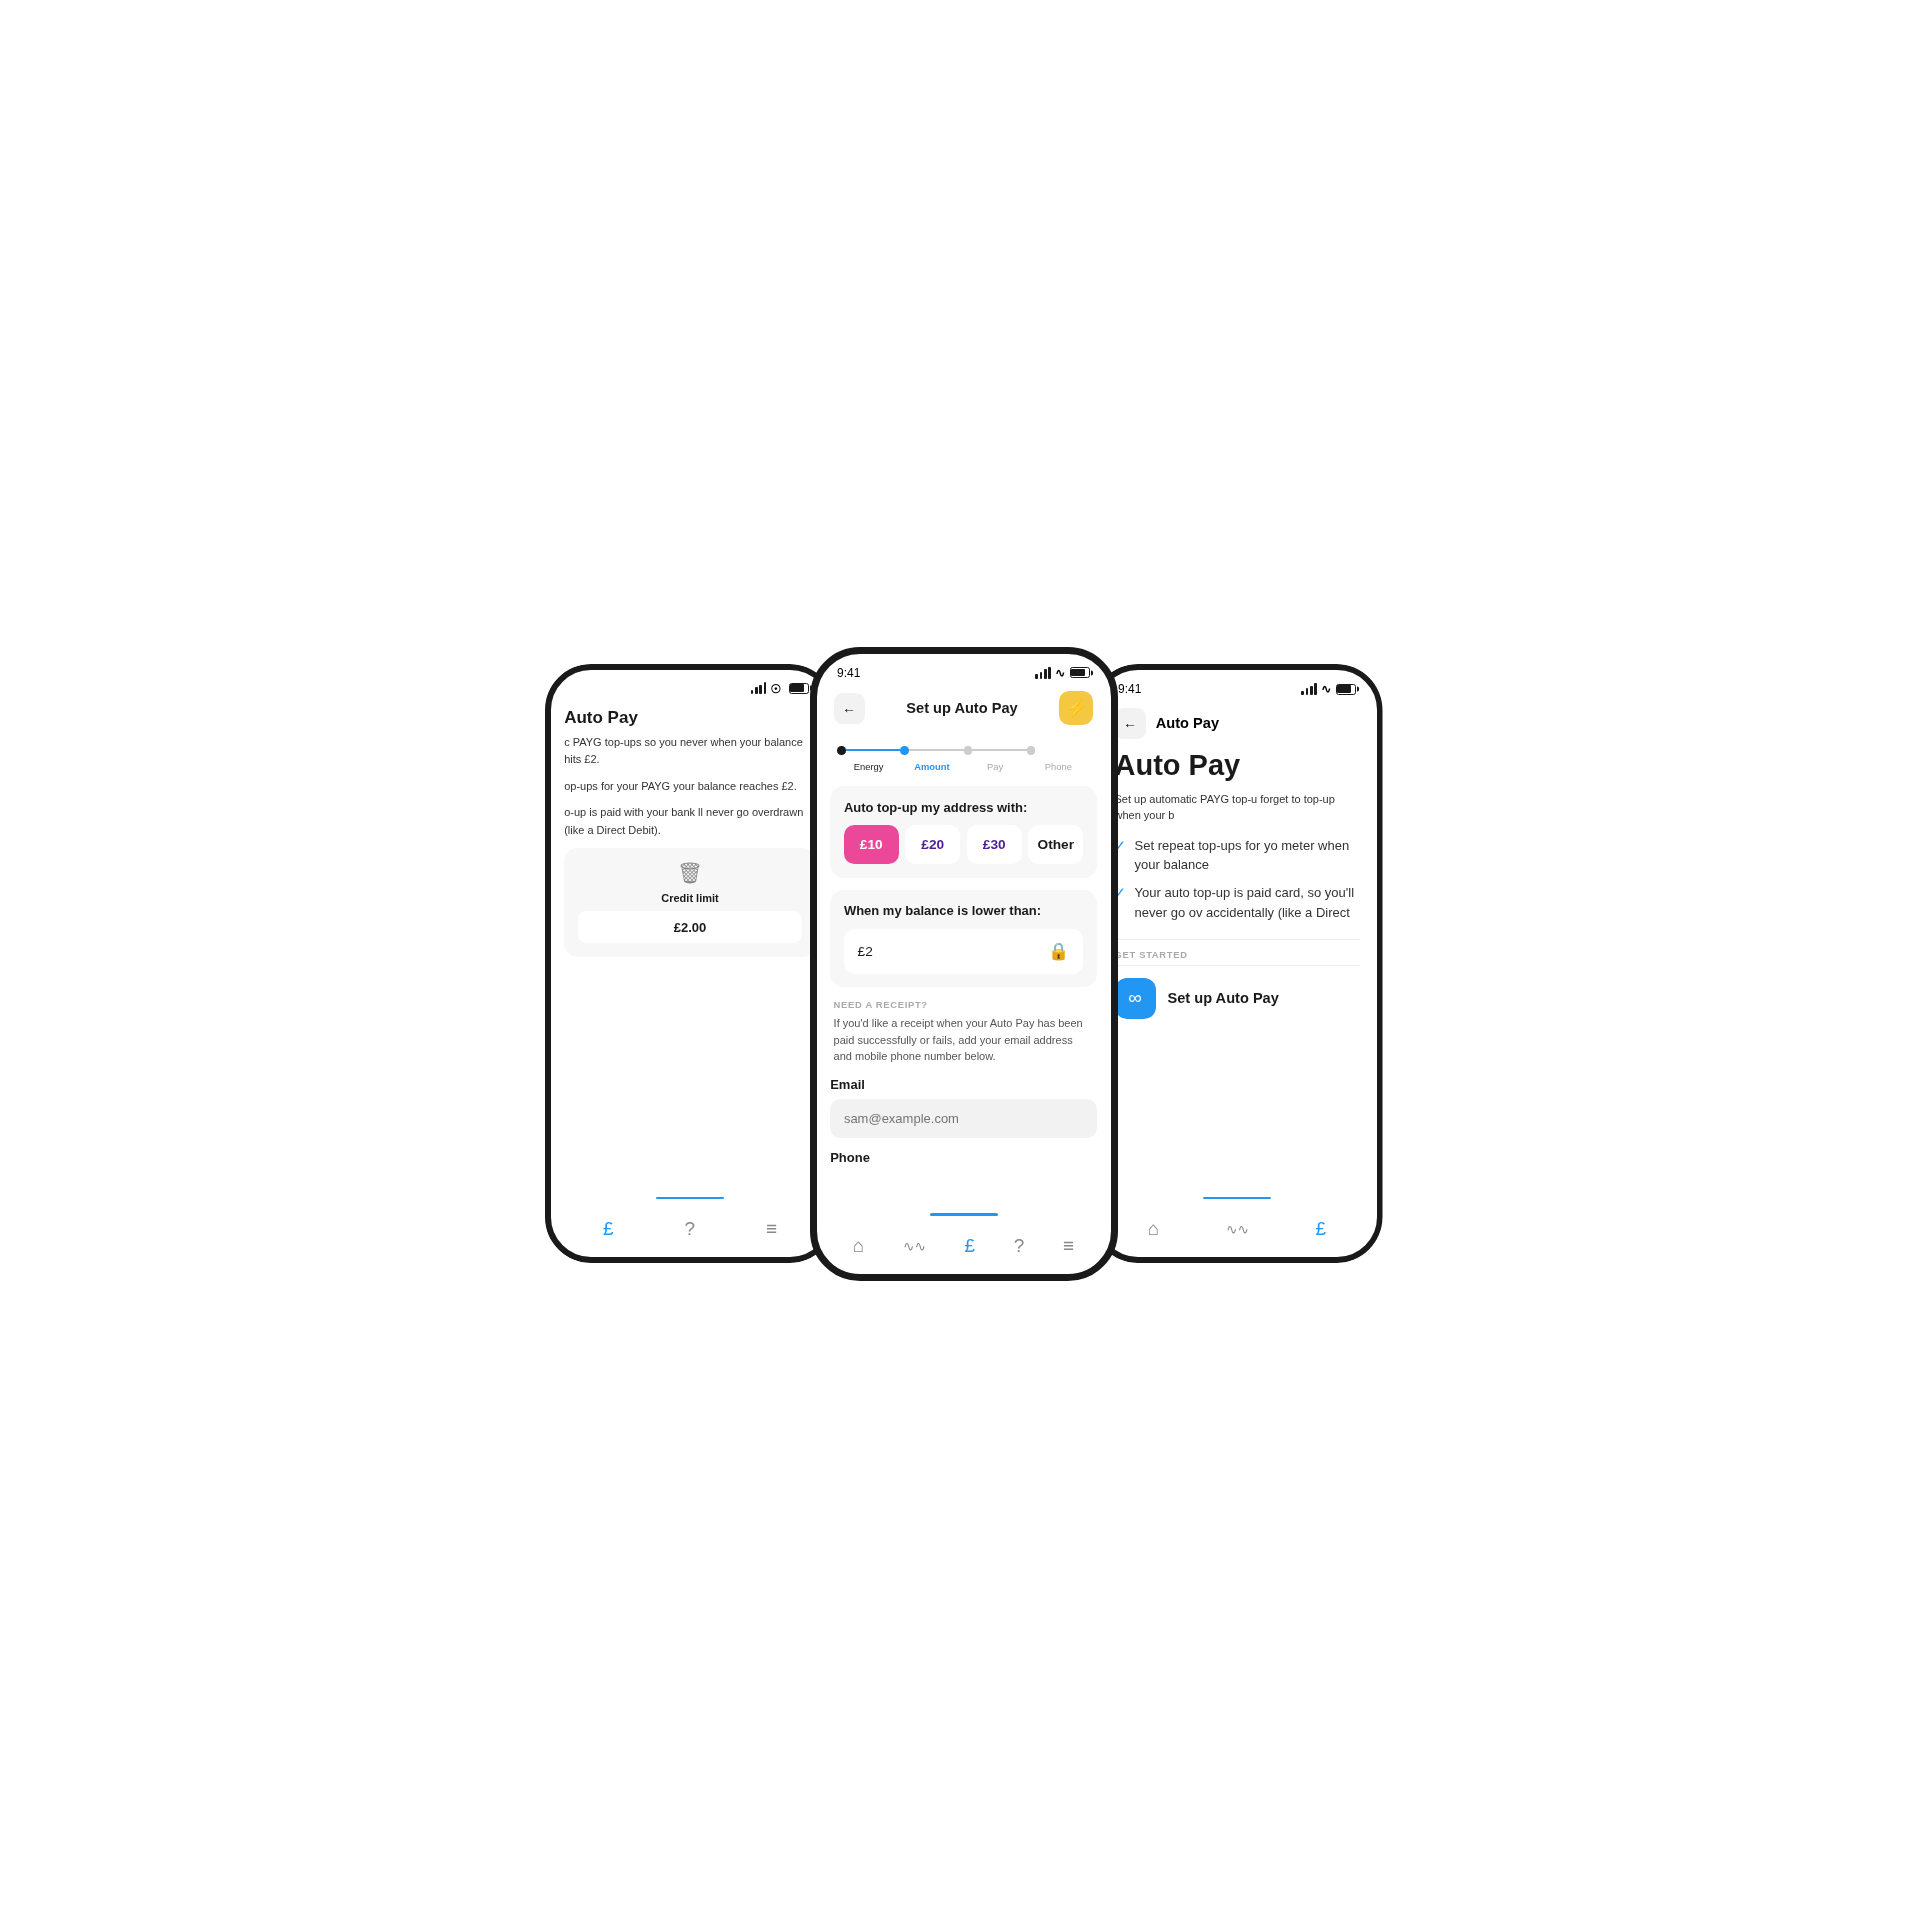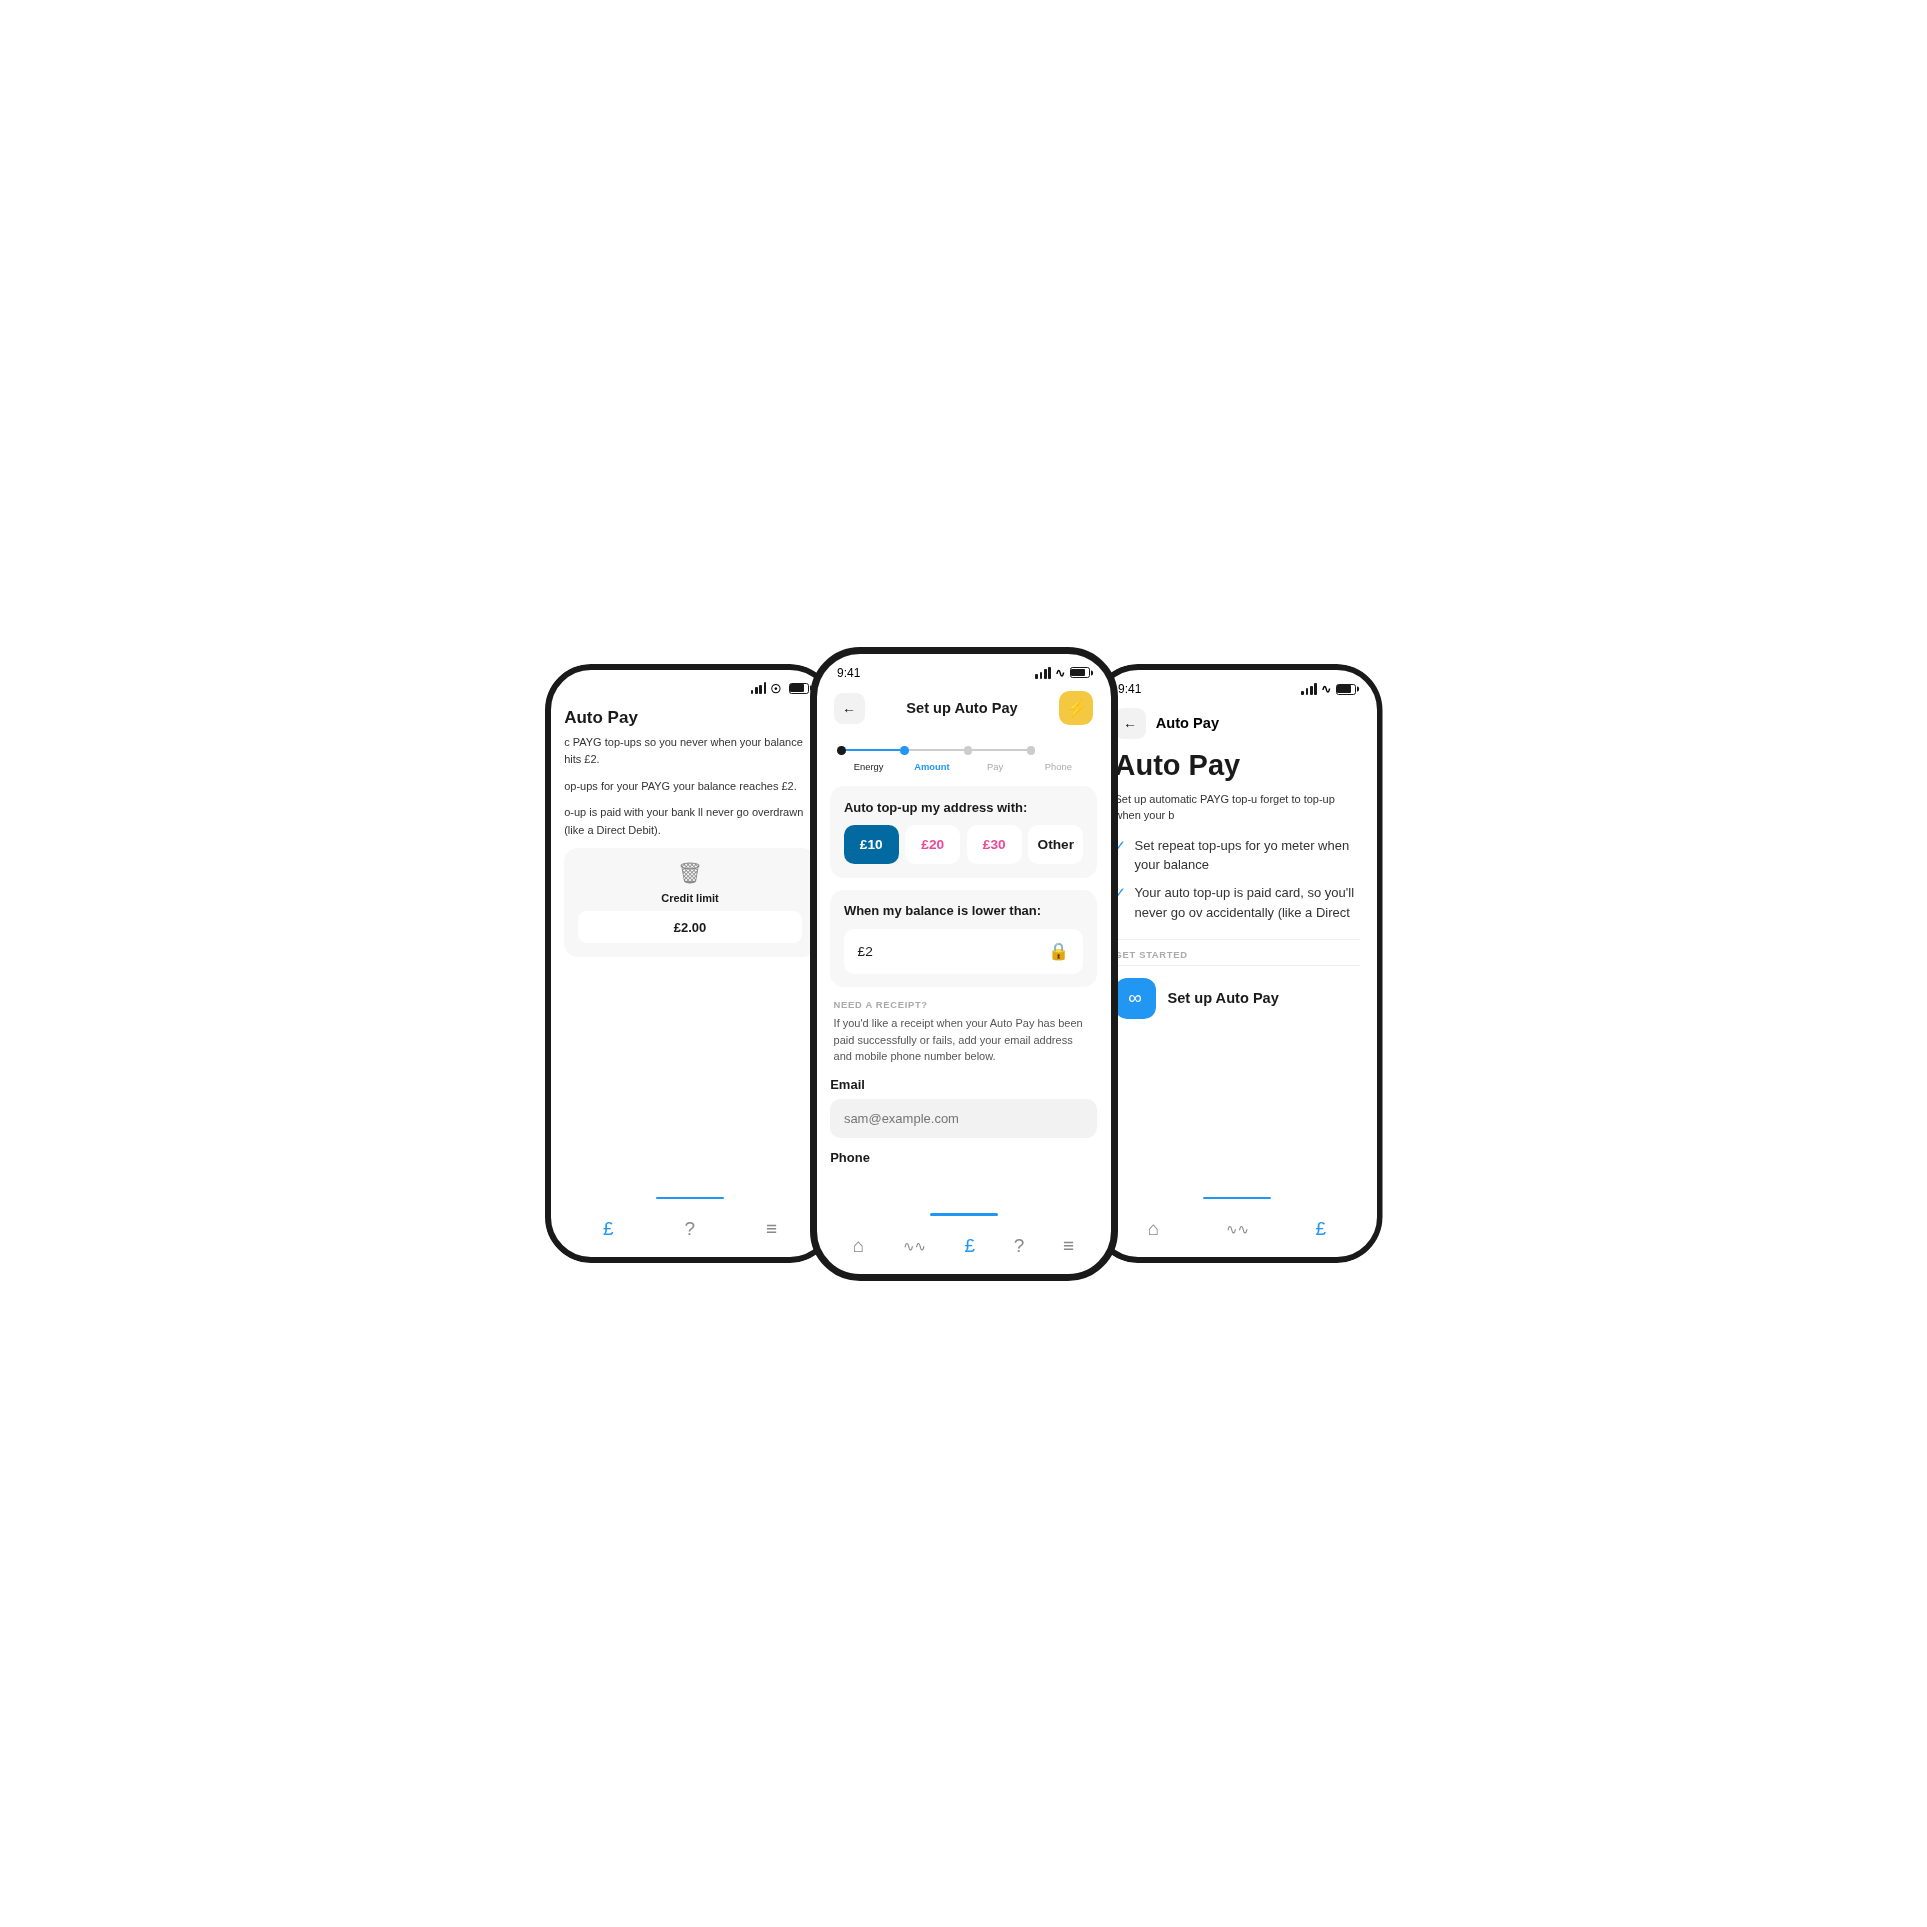--- a/index.html
+++ b/index.html
@@ -182,26 +182,26 @@
       gap: 6.8px;
     }
     .amount-btn {
       flex: 1;
       background: #fff;
       border: none;
       border-radius: 10.3px;
       padding: 12px 6.8px;
       font-size: 13.7px;
       font-weight: 700;
-      color: #ec4899;
+      color: #4c1d95;
       cursor: pointer;
       text-align: center;
     }
     .amount-btn.selected {
-      background: #0369a1;
+      background: #ec4899;
       color: #fff;
     }
     .amount-btn.other { color: #1a1a1a; }
 
     .balance-card { }
     .balance-input-row {
       display: flex;
       align-items: center;
       justify-content: space-between;
       background: #fff;

